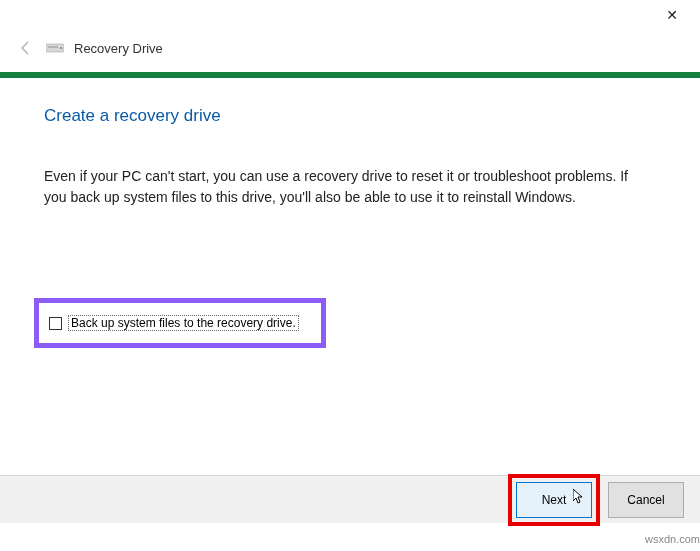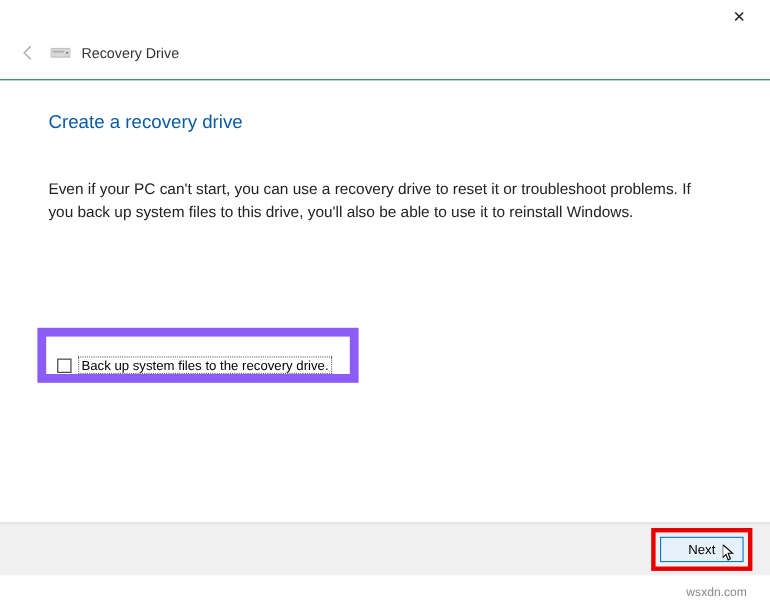--- a/index.html
+++ b/index.html
@@ -34,21 +34,21 @@
       color: #222;
       background: transparent;
       border: none;
       cursor: pointer;
     }
     .header {
       display: flex;
       align-items: center;
       gap: 10px;
       padding: 8px 16px 14px 16px;
-      border-bottom: 1px solid #15803d;
+      border-bottom: 6px solid #15803d;
     }
     .back-arrow {
       width: 20px;
       height: 20px;
       display: flex;
       align-items: center;
       justify-content: center;
       color: #b5b5b5;
       font-size: 16px;
     }
@@ -78,23 +78,23 @@
       color: #222;
       line-height: 1.5;
       max-width: 590px;
     }
     .checkbox-highlight {
       position: absolute;
       left: 34px;
       top: 298px;
       width: 292px;
       height: 50px;
-      border: 8px solid #8b5cf6;
-      display: flex;
-      align-items: flex-end;
+      border: 5px solid #8b5cf6;
+      display: flex;
+      align-items: center;
       padding-left: 10px;
     }
     .checkbox-row {
       display: flex;
       align-items: center;
       gap: 6px;
     }
     .cb {
       width: 13px;
       height: 13px;
@@ -117,21 +117,21 @@
       background: #f0f0f0;
       border-top: 1px solid #d9d9d9;
       display: flex;
       justify-content: flex-end;
       align-items: center;
       gap: 8px;
       padding-right: 16px;
     }
     .btn {
       min-width: 76px;
-      height: 23px;
+      height: 36px;
       background: #e1e1e1;
       border: 1px solid #adadad;
       font-size: 12px;
       color: #000;
       text-align: center;
       line-height: 20px;
       cursor: pointer;
       position: relative;
     }
     .next-highlight {
@@ -144,21 +144,21 @@
       background: #e5f1fb;
     }
     .cursor {
       position: absolute;
       left: 56px;
       top: 6px;
       pointer-events: none;
     }
     .wmark {
       position: absolute;
-      right: 21px;
+      right: 0;
       bottom: 6px;
       font-size: 11px;
       color: #888;
       margin-top: 40px;
     }
   </style>
 </head>
 <body>
 
 <div class="title-bar">
@@ -199,15 +199,18 @@
   <span class="next-highlight">
     <button class="btn active">
       <span>Next</span>
       <span class="cursor">
         <svg width="12" height="16" viewBox="0 0 12 16">
           <path d="M0 0 L0 12 L3 9 L5 14 L7 13 L5 8 L9 8 Z" fill="#fff" stroke="#000" stroke-width="1"></path>
         </svg>
       </span>
     </button>
   </span>
+  <button class="btn">
+    <span>Cancel</span>
+  </button>
 </div>
 
 <div class="wmark">wsxdn.com</div>
 
 </body></html>

